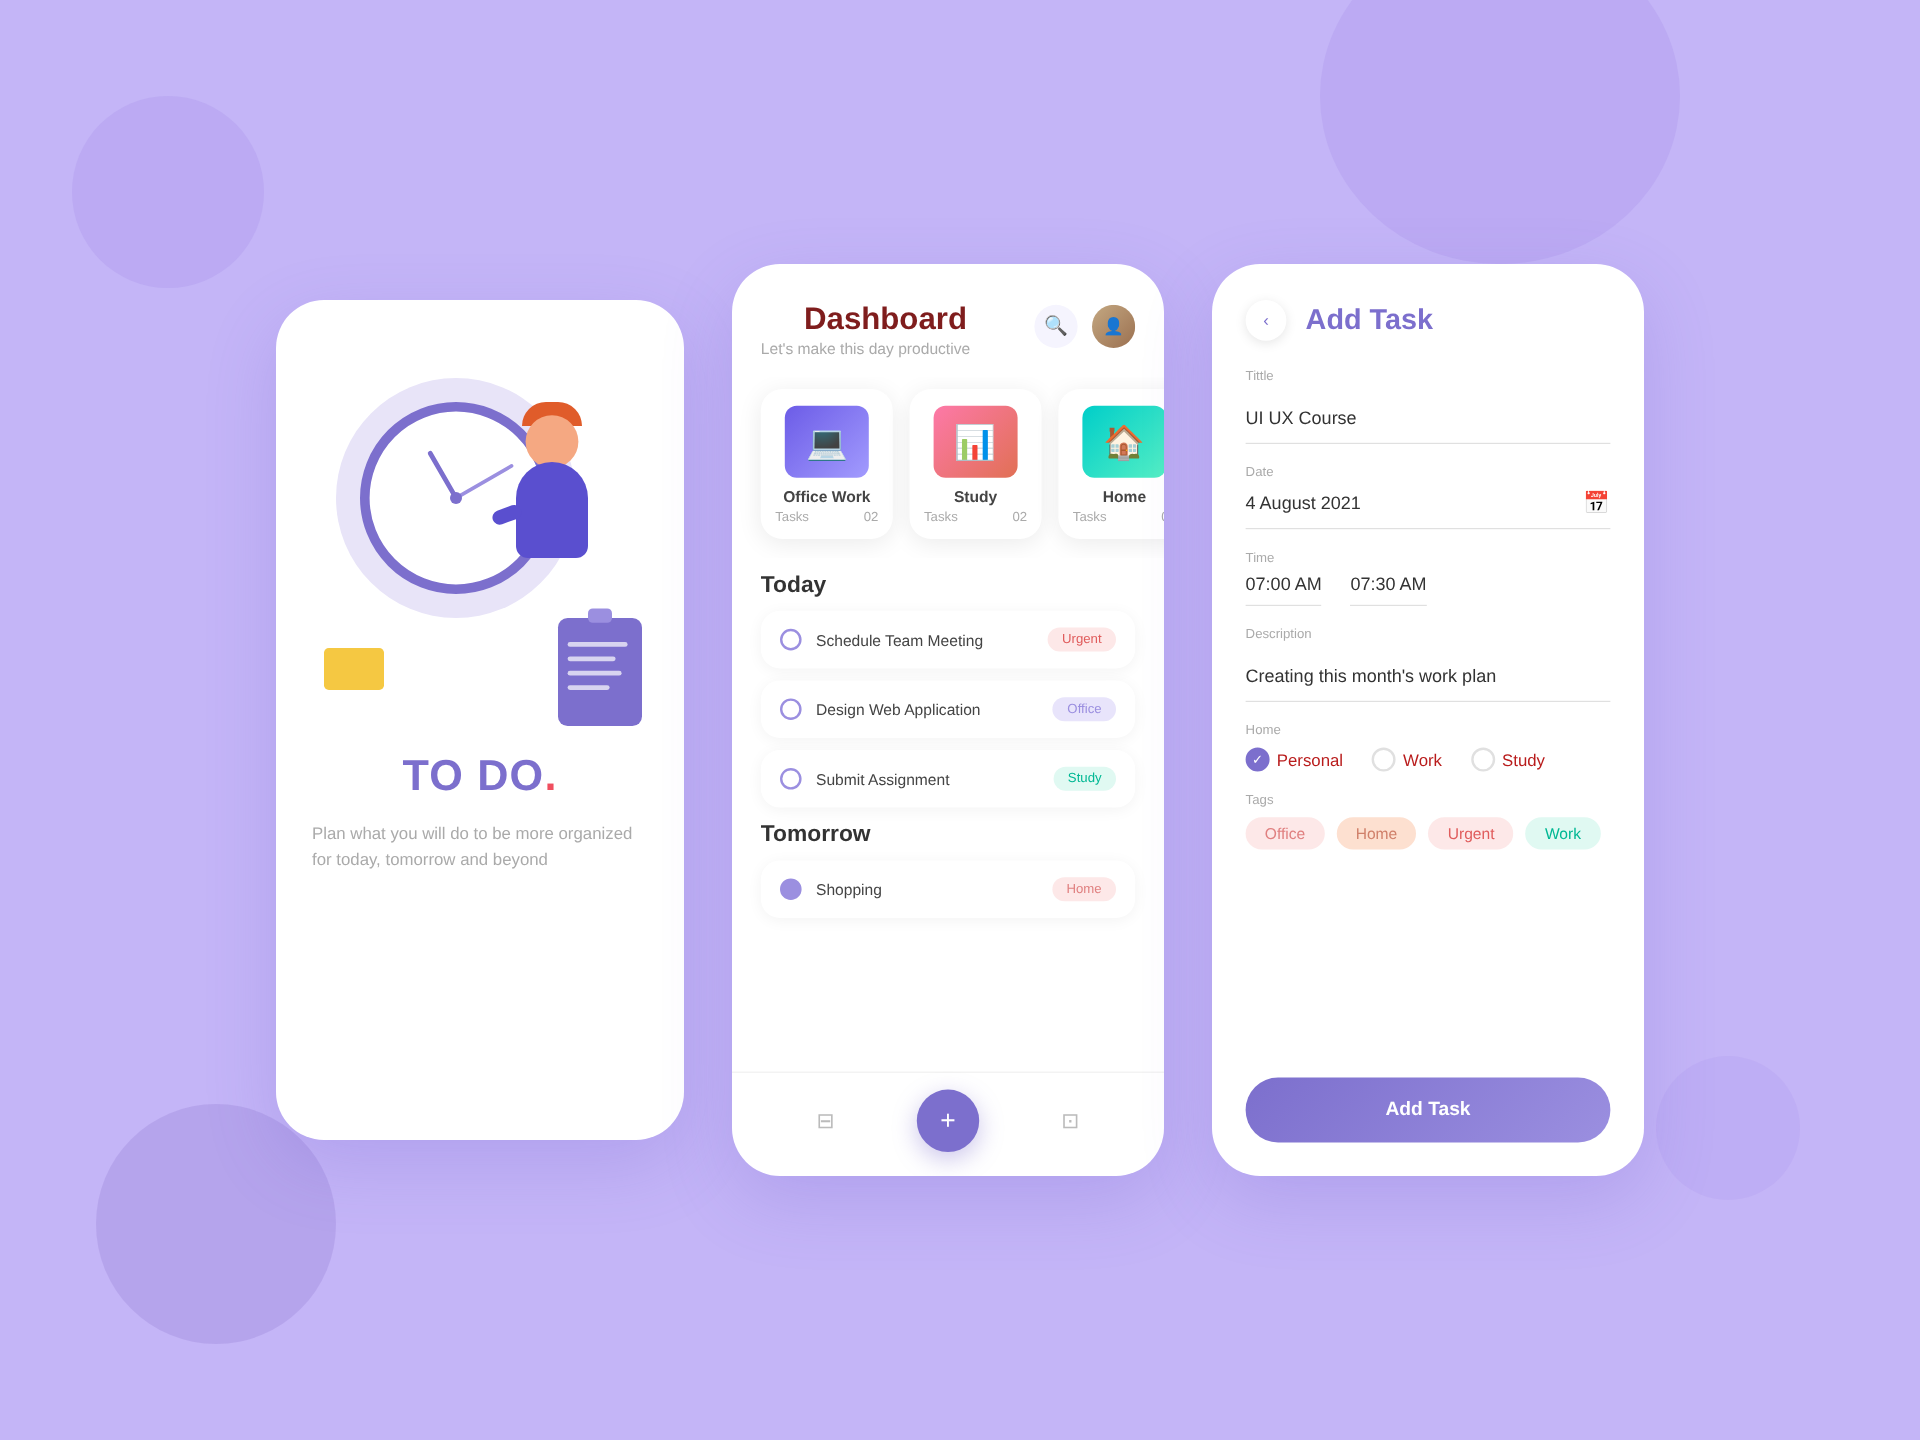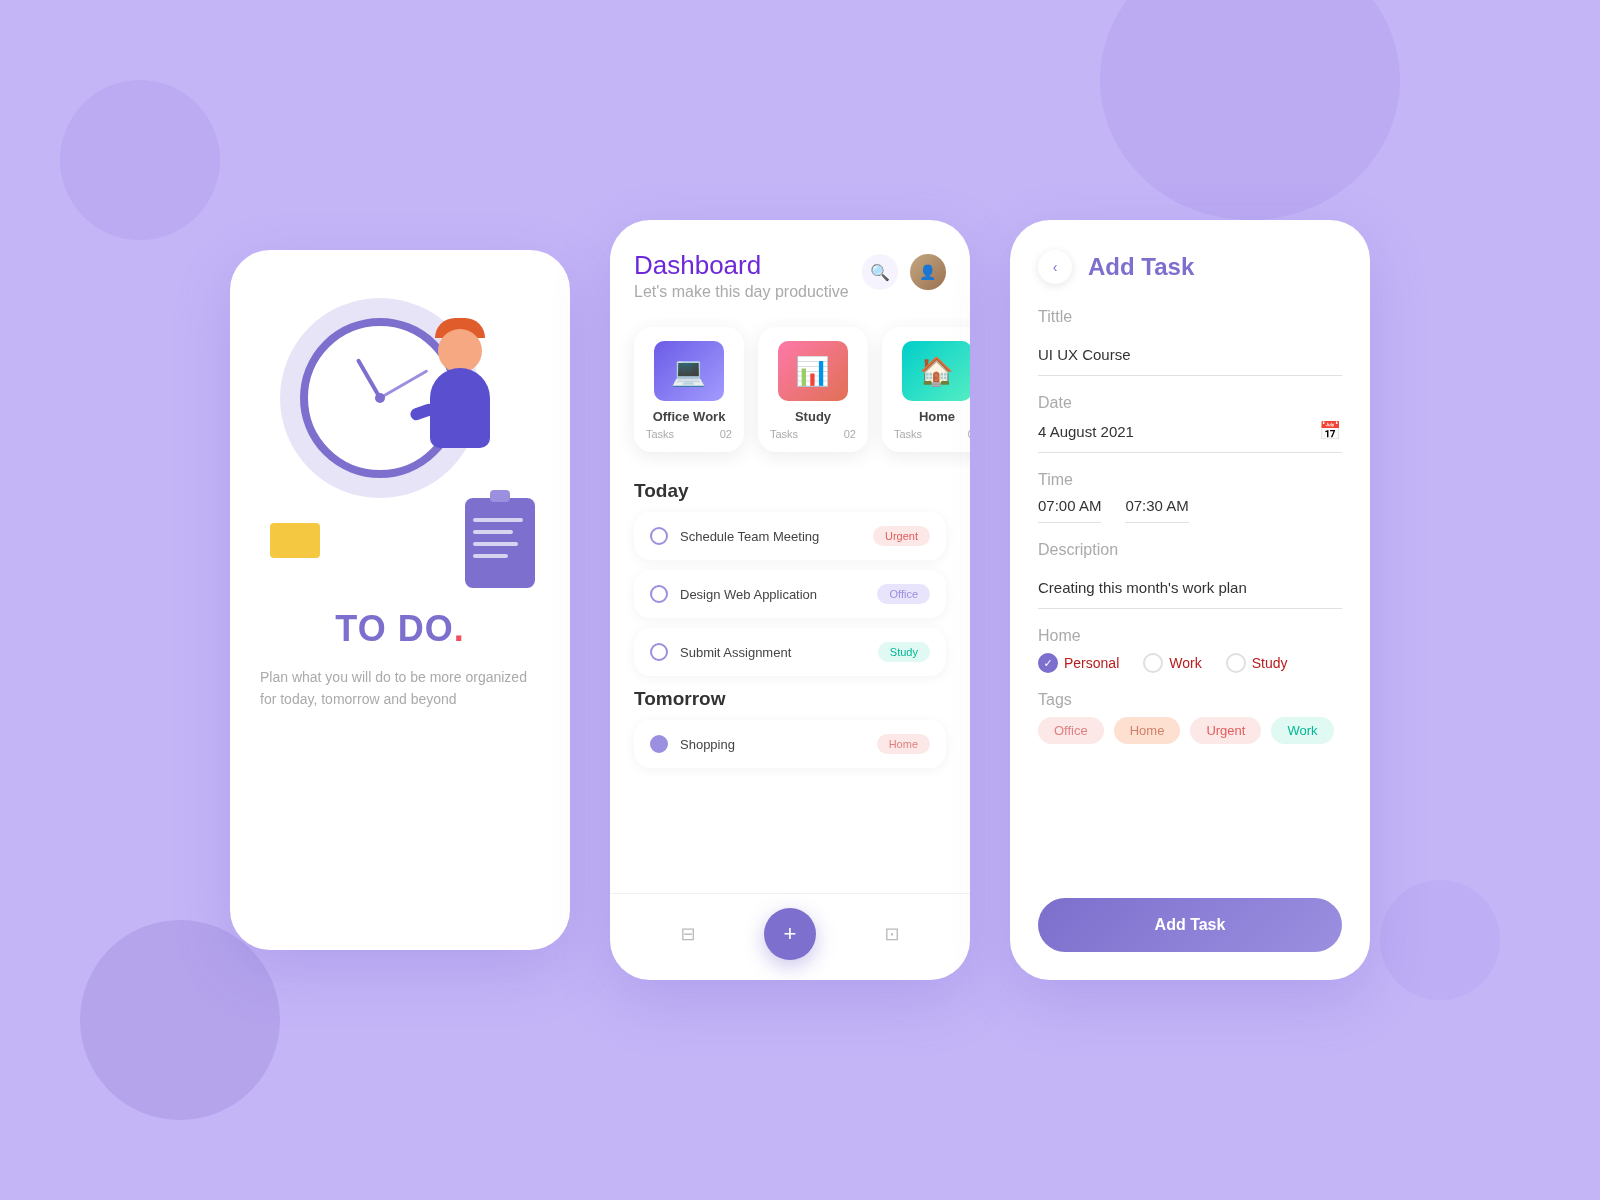--- a/index.html
+++ b/index.html
@@ -55,21 +55,21 @@
       overflow: hidden;
       box-shadow: 0 20px 60px rgba(100, 80, 200, 0.2);
     }
 
     .screen-1 {
       width: 340px;
       height: 700px;
       display: flex;
       flex-direction: column;
       align-items: center;
-      padding: 28px 30px 40px;
+      padding: 45px 30px 40px;
     }
 
     .illustration-area {
       width: 100%;
       height: 320px;
       position: relative;
       display: flex;
       align-items: center;
       justify-content: center;
     }
@@ -252,25 +252,26 @@
     }
 
     .dashboard-header {
       padding: 30px 24px 16px;
       display: flex;
       align-items: flex-start;
       justify-content: space-between;
     }
     .dashboard-title-text {
       font-size: 26px;
-      font-weight: 400;
-      color: #6d28d9;
+      font-weight: 700;
+      color: #7f1d1d;
+      margin-left: 36px;
     }
     .dashboard-subtitle-text {
-      font-size: 16px;
+      font-size: 13px;
       color: #aaa;
       margin-top: 2px;
     }
     .dashboard-header-icons {
       display: flex;
       gap: 12px;
       align-items: center;
       margin-top: 4px;
     }
     .search-icon-btn {
@@ -460,21 +461,21 @@
     .add-task-title {
       font-size: 24px;
       font-weight: 700;
       color: #7c6fcd;
     }
 
     .form-group {
       margin-bottom: 18px;
     }
     .form-label {
-      font-size: 16px;
+      font-size: 11px;
       color: #aaa;
       margin-bottom: 8px;
       display: block;
     }
     .form-input {
       width: 100%;
       padding: 12px 0;
       border: none;
       border-bottom: 1.5px solid #e0e0e0;
       font-size: 15px;

